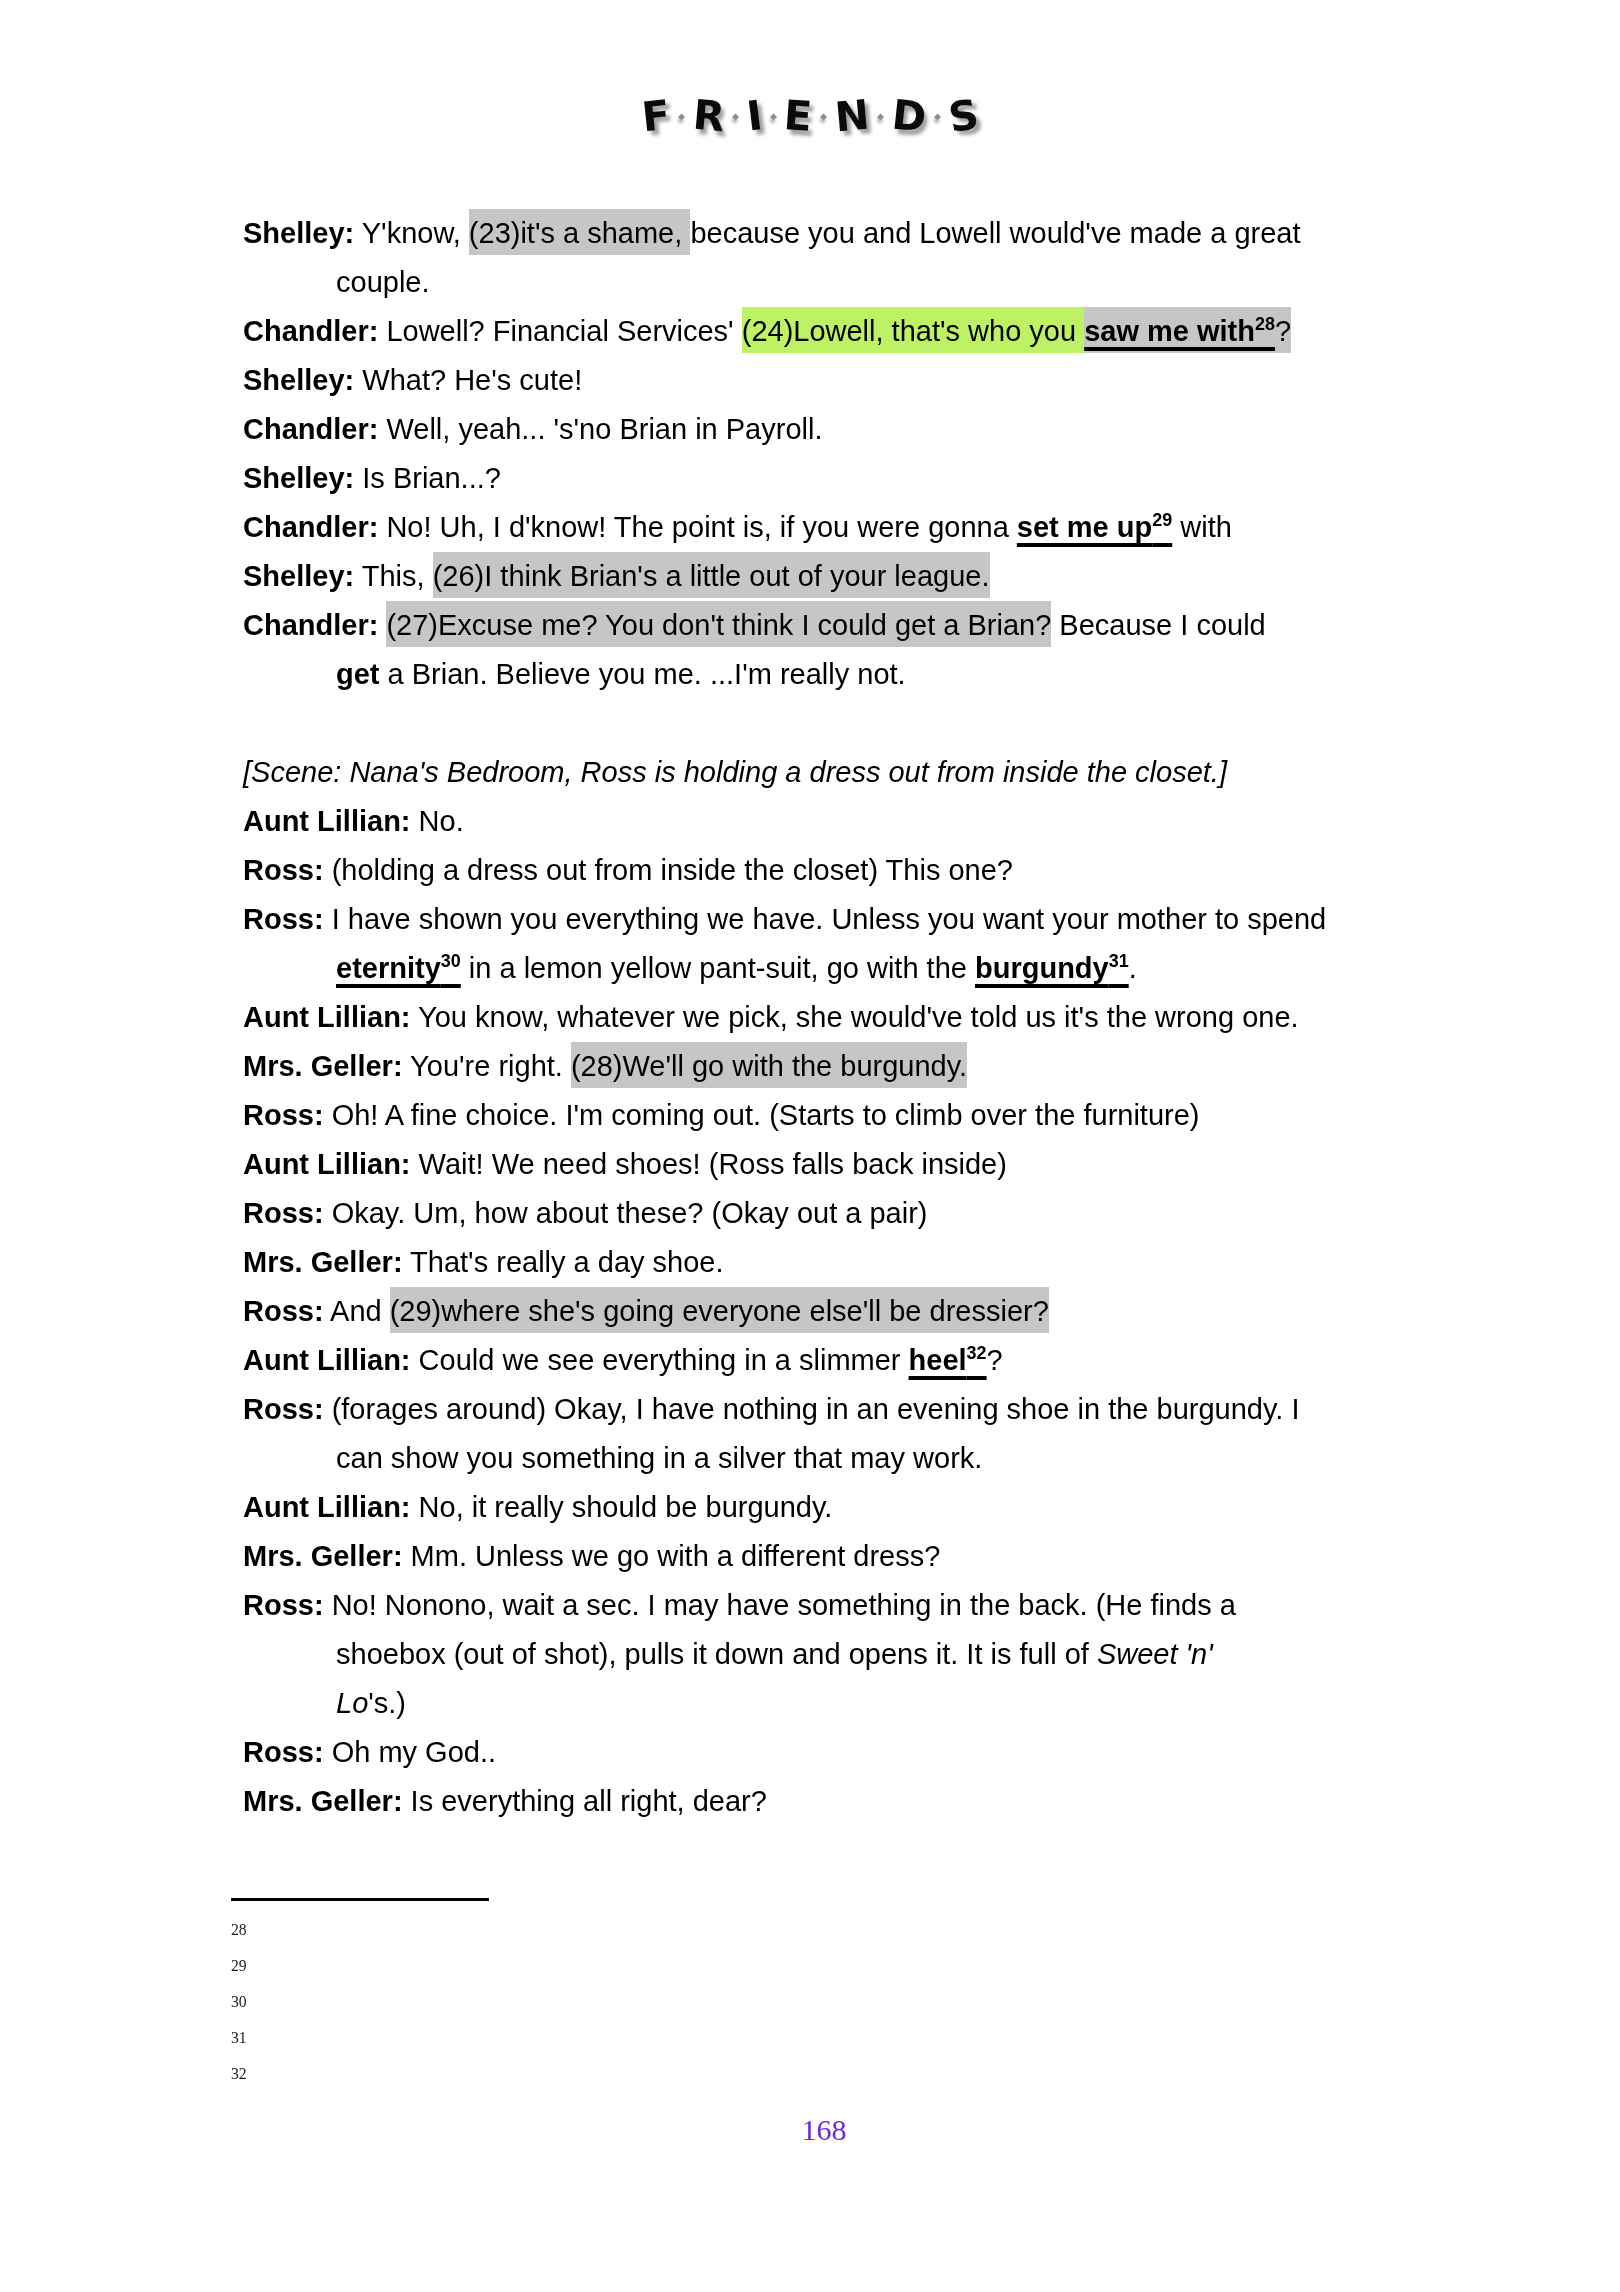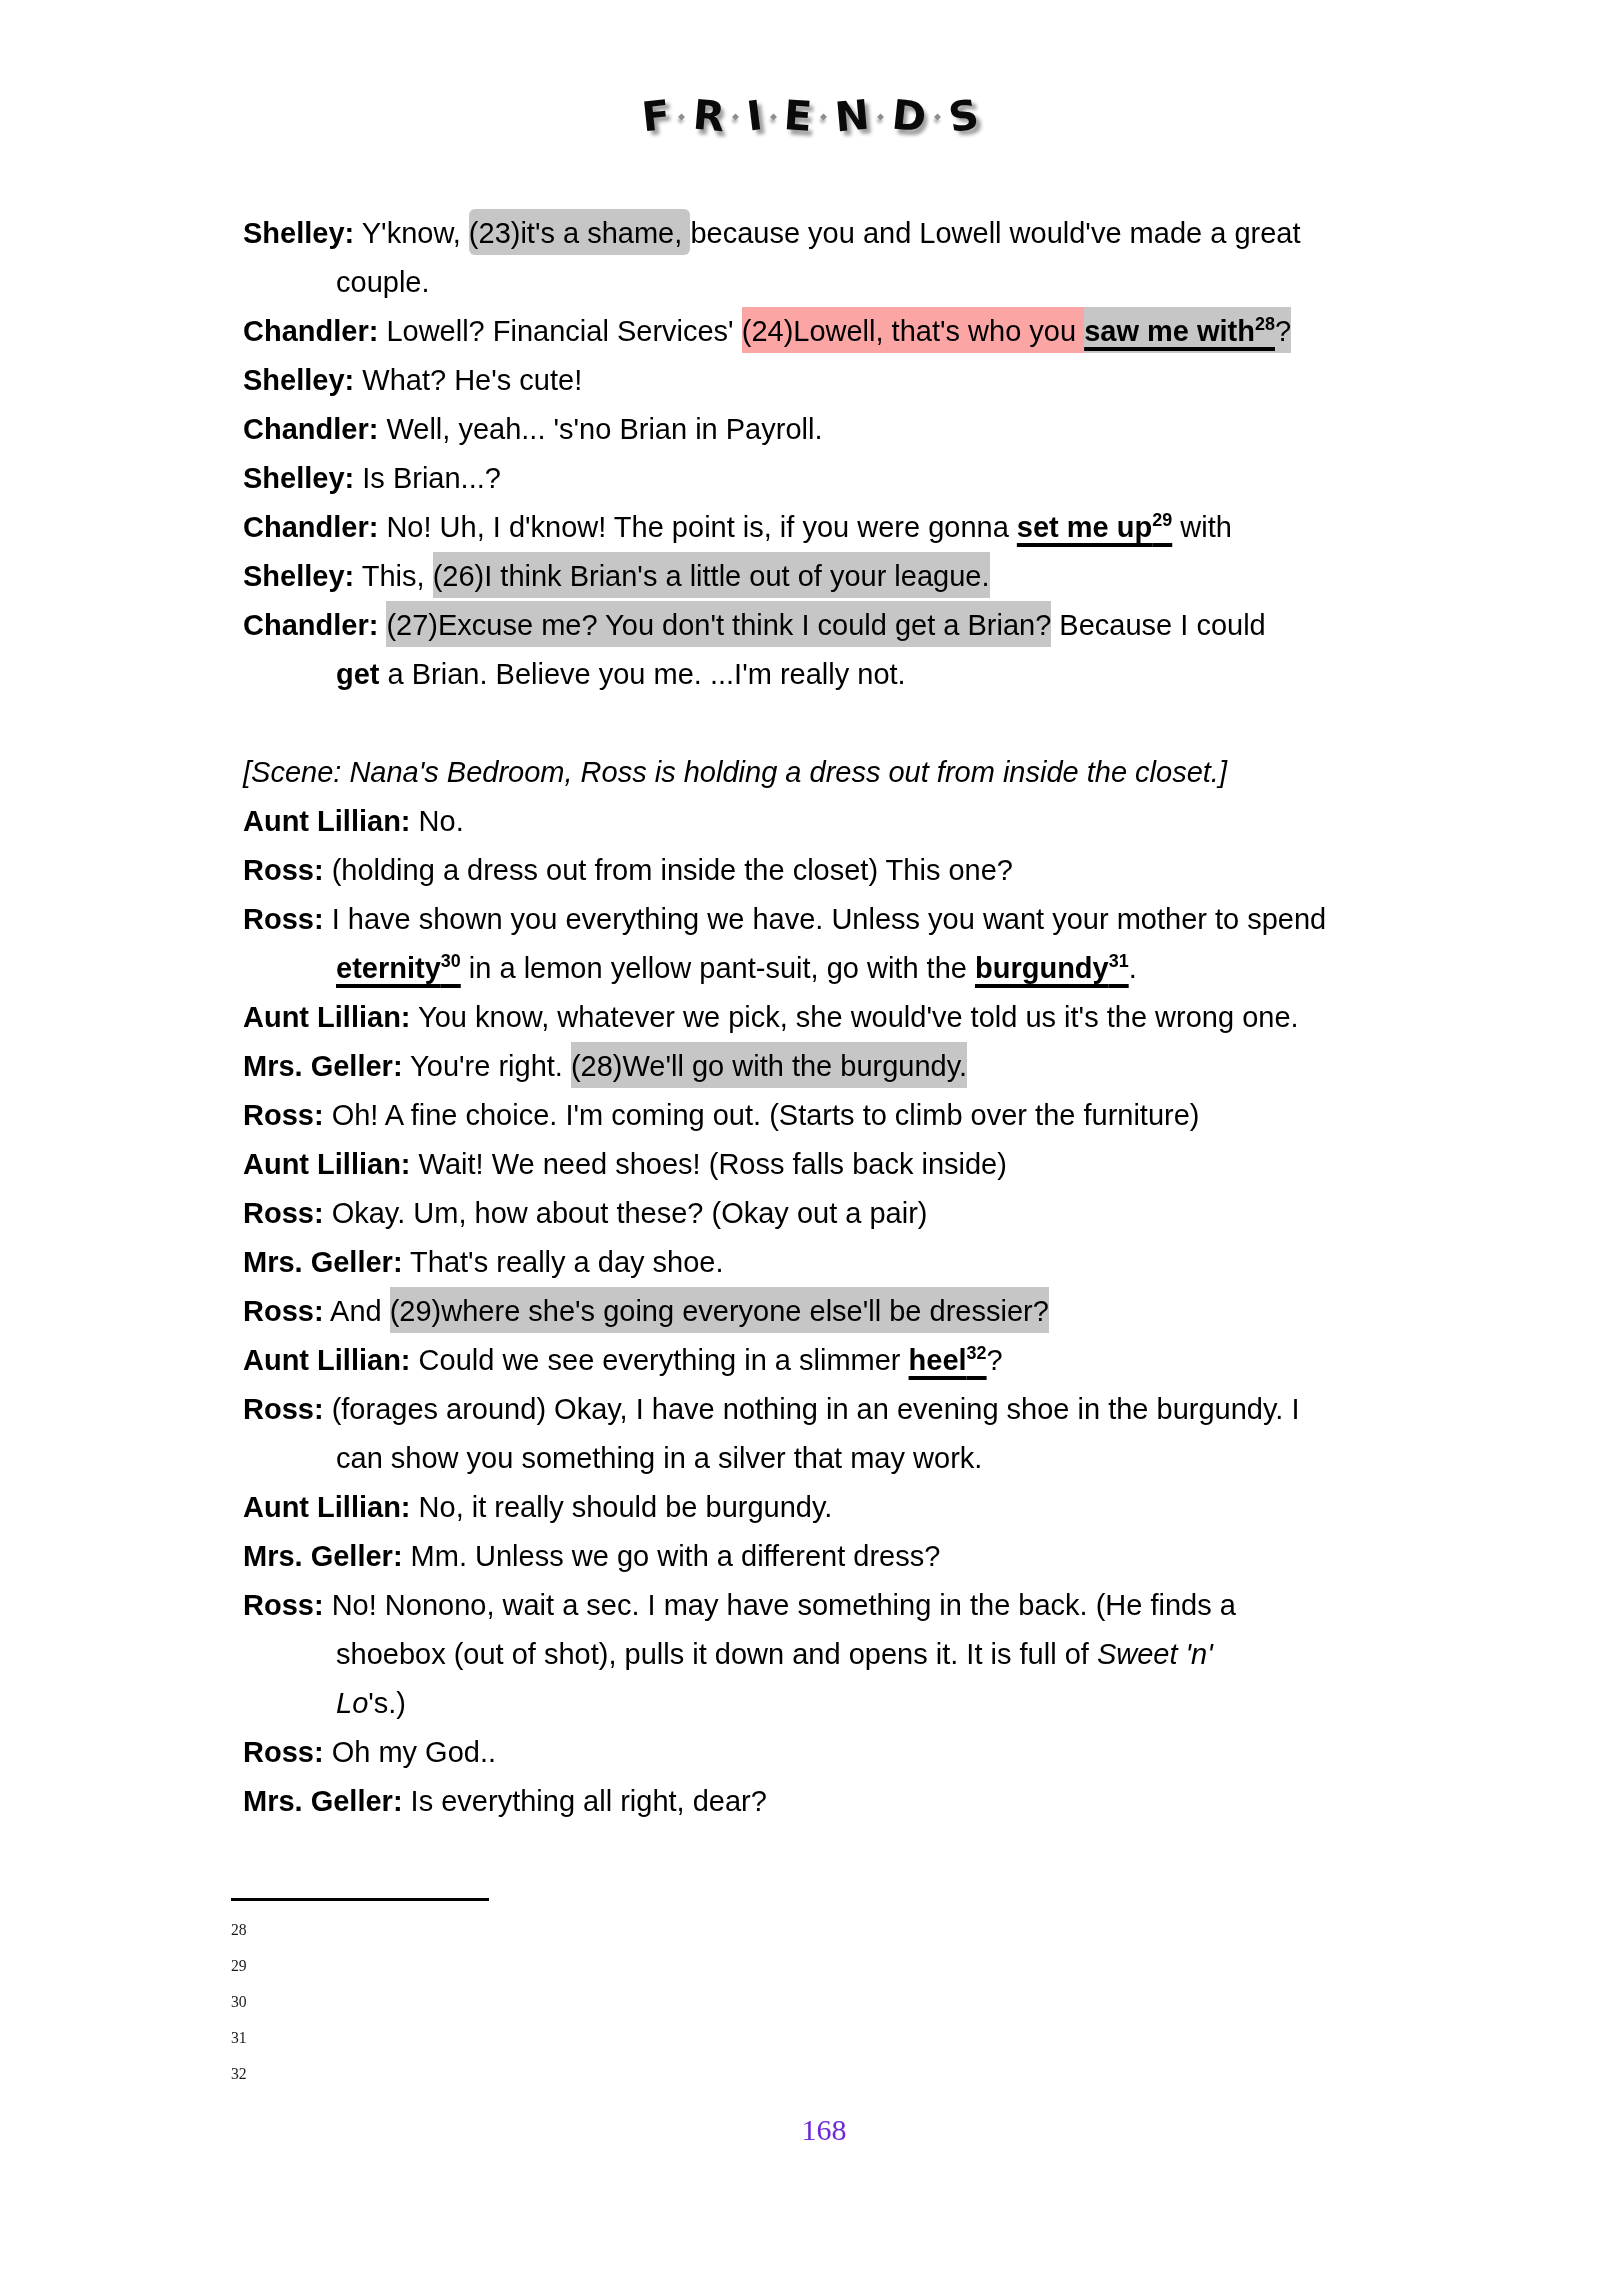--- a/index.html
+++ b/index.html
@@ -67,23 +67,23 @@
     <span class="logo-letter" style="transform: rotate(4deg);">E</span>
     <span class="logo-dot">▪</span>
     <span class="logo-letter" style="transform: rotate(-5deg);">N</span>
     <span class="logo-dot">▪</span>
     <span class="logo-letter" style="transform: rotate(6deg);">D</span>
     <span class="logo-dot">▪</span>
     <span class="logo-letter" style="transform: rotate(-9deg);">S</span>
   </div>
 
 <div class="transcript">
-    <div class="row line"><span class="b">Shelley:</span><span> Y'know, </span><span class="hl" style="background: rgb(198, 198, 198); border-radius: 6px;">(23)it's a shame, </span><span>because you and Lowell would've made a great</span></div>
+    <div class="row line"><span class="b">Shelley:</span><span> Y'know, </span><span class="hl" style="background: rgb(198, 198, 198);">(23)it's a shame, </span><span>because you and Lowell would've made a great</span></div>
     <div class="row cont"><span>couple.</span></div>
-    <div class="row line"><span class="b">Chandler:</span><span> Lowell? Financial Services' </span><span class="hl" style="background: #fca5a5;">(24)Lowell, that's who you </span><span class="b u hl" style="background: rgb(198, 198, 198);">saw me with<sup>28</sup></span><span class="hl" style="background: rgb(198, 198, 198);">?</span></div>
+    <div class="row line"><span class="b">Chandler:</span><span> Lowell? Financial Services' </span><span class="hl" style="background: #bef264;">(24)Lowell, that's who you </span><span class="b u hl" style="background: rgb(198, 198, 198);">saw me with<sup>28</sup></span><span class="hl" style="background: rgb(198, 198, 198);">?</span></div>
     <div class="row line"><span class="b">Shelley:</span><span> What? He's cute!</span></div>
     <div class="row line"><span class="b">Chandler:</span><span> Well, yeah... 's'no Brian in Payroll.</span></div>
     <div class="row line"><span class="b">Shelley:</span><span> Is Brian...?</span></div>
     <div class="row line"><span class="b">Chandler:</span><span> No! Uh, I d'know! The point is, if you were gonna </span><span class="b u">set me up<sup>29</sup></span><span> with</span></div>
     <div class="row line"><span class="b">Shelley:</span><span> This, </span><span class="hl" style="background: rgb(198, 198, 198);">(26)I think Brian's a little out of your league.</span></div>
     <div class="row line"><span class="b">Chandler:</span><span> </span><span class="hl" style="background: rgb(198, 198, 198);">(27)Excuse me? You don't think I could get a Brian?</span><span> Because I could</span></div>
     <div class="row cont"><span class="b">get</span><span> a Brian. Believe you me. ...I'm really not.</span></div>
     <div class="row spacer"></div>
     <div class="row line"><span class="i">[Scene: Nana's Bedroom, Ross is holding a dress out from inside the closet.]</span></div>
     <div class="row line"><span class="b">Aunt Lillian:</span><span> No.</span></div>

